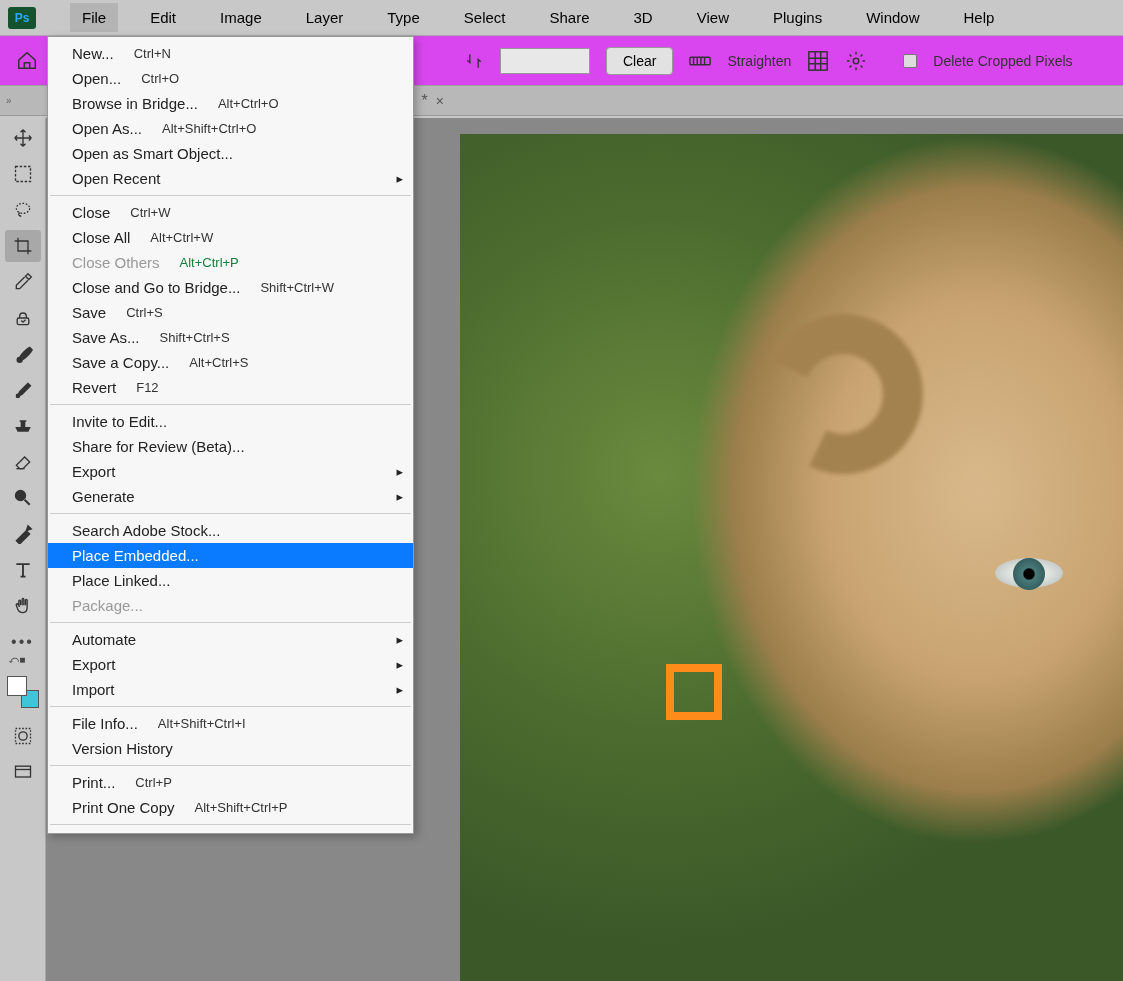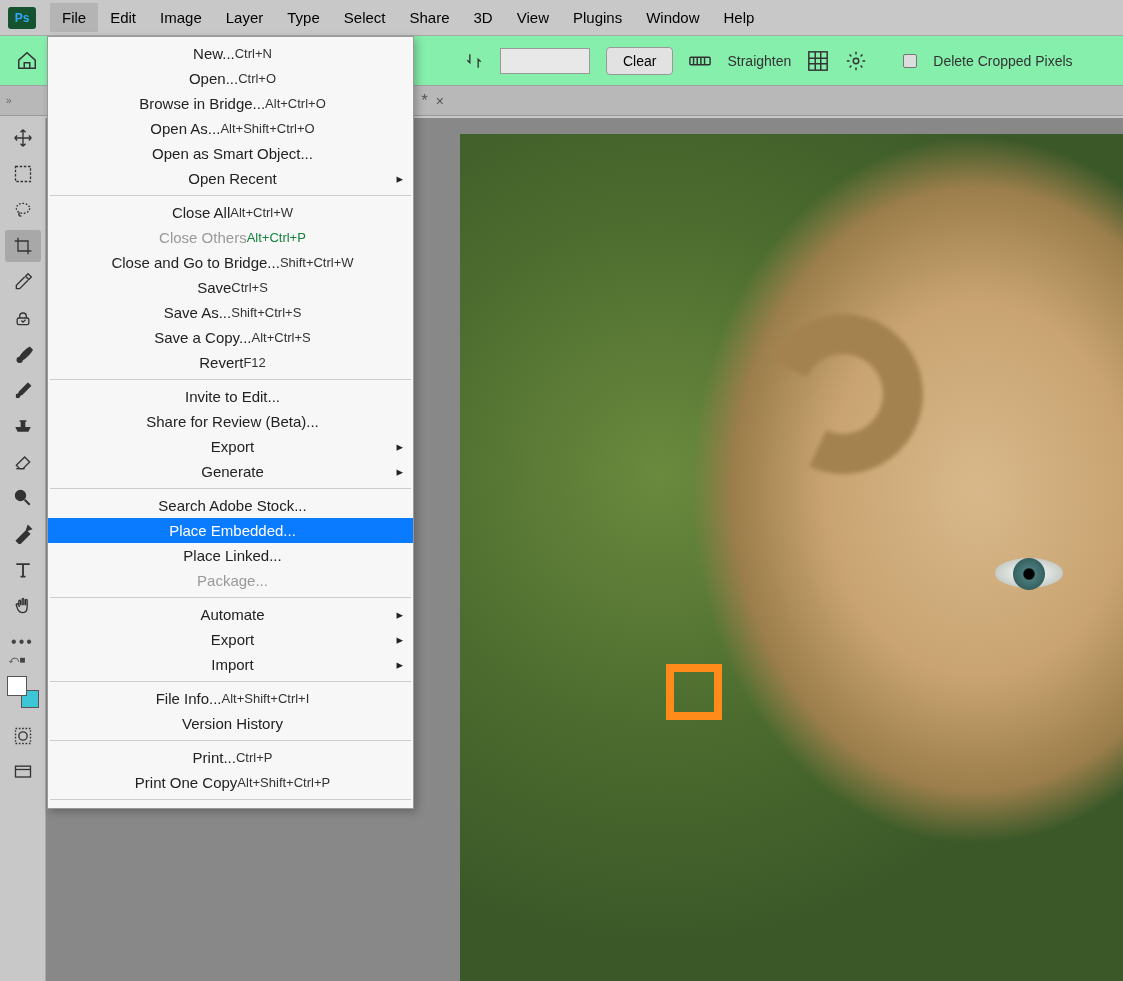--- a/index.html
+++ b/index.html
@@ -1,25 +1,25 @@
 <!DOCTYPE html>
 <html><head>
 <meta charset="utf-8">
 <style>
 * { box-sizing: border-box; margin: 0; padding: 0; font-family: 'Segoe UI', Tahoma, sans-serif; }
 body { width: 1123px; height: 981px; background: #c8c8c8; overflow: hidden; position: relative; }
 
 
 .menubar { height: 36px; background: #c8c8c8; display: flex; align-items: center; padding-left: 8px; border-bottom: 1px solid #a8a8a8; }
 .ps-icon { width: 28px; height: 22px; background: #14532d; color: #31a8ff; font-size: 12px; font-weight: bold; display: flex; align-items: center; justify-content: center; border-radius: 3px; margin-right: 14px; }
-.menu-item { padding: 6px 12px; font-size: 15px; cursor: default; }
+.menu-item { padding: 6px 12px; font-size: 15px; cursor: default; margin-left: 20px; }
 .menu-item.active { background: #b4b4b4; }
 
 
-.options-bar { height: 50px; background: #86efac; display: flex; align-items: center; padding-left: 16px; border-bottom: 1px solid #a0a0a0; gap: 16px; }
+.options-bar { height: 50px; background: #d946ef; display: flex; align-items: center; padding-left: 16px; border-bottom: 1px solid #a0a0a0; gap: 16px; }
 .home-icon { width: 22px; height: 22px; }
 .swap-icon { width: 20px; height: 20px; margin-left: 410px; }
 .num-field { width: 90px; height: 26px; background: #e8e8e8; border: 1px solid #999; }
 .clear-btn { padding: 5px 16px; background: #e2e2e2; border: 1px solid #999; border-radius: 4px; font-size: 14px; }
 .straighten-icon { width: 22px; height: 18px; }
 .straighten-label { font-size: 14px; color: #333; }
 .grid-icon, .gear-icon { width: 22px; height: 22px; }
 .checkbox { width: 14px; height: 14px; border: 1px solid #777; background: #ddd; border-radius: 2px; margin-left: 20px; }
 .del-cropped { font-size: 14px; color: #333; }
 
@@ -43,21 +43,21 @@
 
 .canvas { position: absolute; left: 46px; top: 118px; right: 0; bottom: 0; background: #888; }
 .canvas-img { position: absolute; left: 414px; top: 16px; width: 663px; height: 847px; background: radial-gradient(ellipse 420px 520px at 78% 42%, #d8b88a 0%, #c9a472 36%, #9b7e4b 58%, transparent 68%), radial-gradient(circle at 30% 40%, #6a8a3e 0%, #4a6a2e 40%, #3a5828 70%), linear-gradient(135deg, #587a3a, #3a5525); overflow: hidden; }
 .eye-white { position: absolute; right: 60px; top: 424px; width: 68px; height: 30px; background: radial-gradient(ellipse at center,#e8ece8 30%,#c8ccc8 70%); border-radius: 50%; }
 .iris { position: absolute; right: 78px; top: 424px; width: 32px; height: 32px; background: radial-gradient(circle,#000 22%,#4a7a7a 28%,#3a6666 60%,#24484a 100%); border-radius: 50%; }
 .hair-curl { position: absolute; right: 200px; top: 180px; width: 160px; height: 160px; border: 40px solid #a4824f; border-radius: 50%; border-left-color: transparent; transform: rotate(-20deg); filter: blur(2px); }
 .highlight-box { position: absolute; left: 666px; top: 664px; width: 56px; height: 56px; border: 8px solid #ff8c1a; }
 
 
 .dropdown { position: absolute; left: 47px; top: 36px; width: 367px; background: #f7f7f7; border: 1px solid #999; box-shadow: 3px 3px 8px rgba(0,0,0,0.25); padding: 4px 0; z-index: 100; }
-.dd-item { display: flex; justify-content: center; align-items: center; padding: 4px 20px 4px 24px; font-size: 15px; color: #222; position: relative; }
+.dd-item { display: flex; justify-content: flex-start; align-items: center; padding: 4px 20px 4px 24px; font-size: 15px; color: #222; position: relative; gap: 20px; }
 .dd-item.disabled { color: #999; }
 .dd-item.highlighted { background: #0a7bff; color: #fff; }
 .dd-shortcut { color: #333; font-size: 13px; }
 .dd-item.disabled .dd-shortcut { color: #15803d; }
 .dd-sub::after { content: "▸"; position: absolute; right: 10px; font-size: 13px; }
 .dd-sep { height: 1px; background: #ccc; margin: 4px 2px; }
 
 svg { fill: none; stroke: #333; stroke-width: 1.6; }
 .icon-dark { fill: #333; stroke: #333; }
 </style>
@@ -242,20 +242,24 @@
       <span class="dd-shortcut">Alt+Shift+Ctrl+O</span>
     </div>
     <div class="dd-item">
       <span>Open as Smart Object...</span>
     </div>
     <div class="dd-item dd-sub">
       <span>Open Recent</span>
     </div>
     <div class="dd-sep"></div>
     <div class="dd-item">
+      <span>Close</span>
+      <span class="dd-shortcut">Ctrl+W</span>
+    </div>
+    <div class="dd-item">
       <span>Close All</span>
       <span class="dd-shortcut">Alt+Ctrl+W</span>
     </div>
     <div class="dd-item disabled">
       <span>Close Others</span>
       <span class="dd-shortcut">Alt+Ctrl+P</span>
     </div>
     <div class="dd-item">
       <span>Close and Go to Bridge...</span>
       <span class="dd-shortcut">Shift+Ctrl+W</span>

